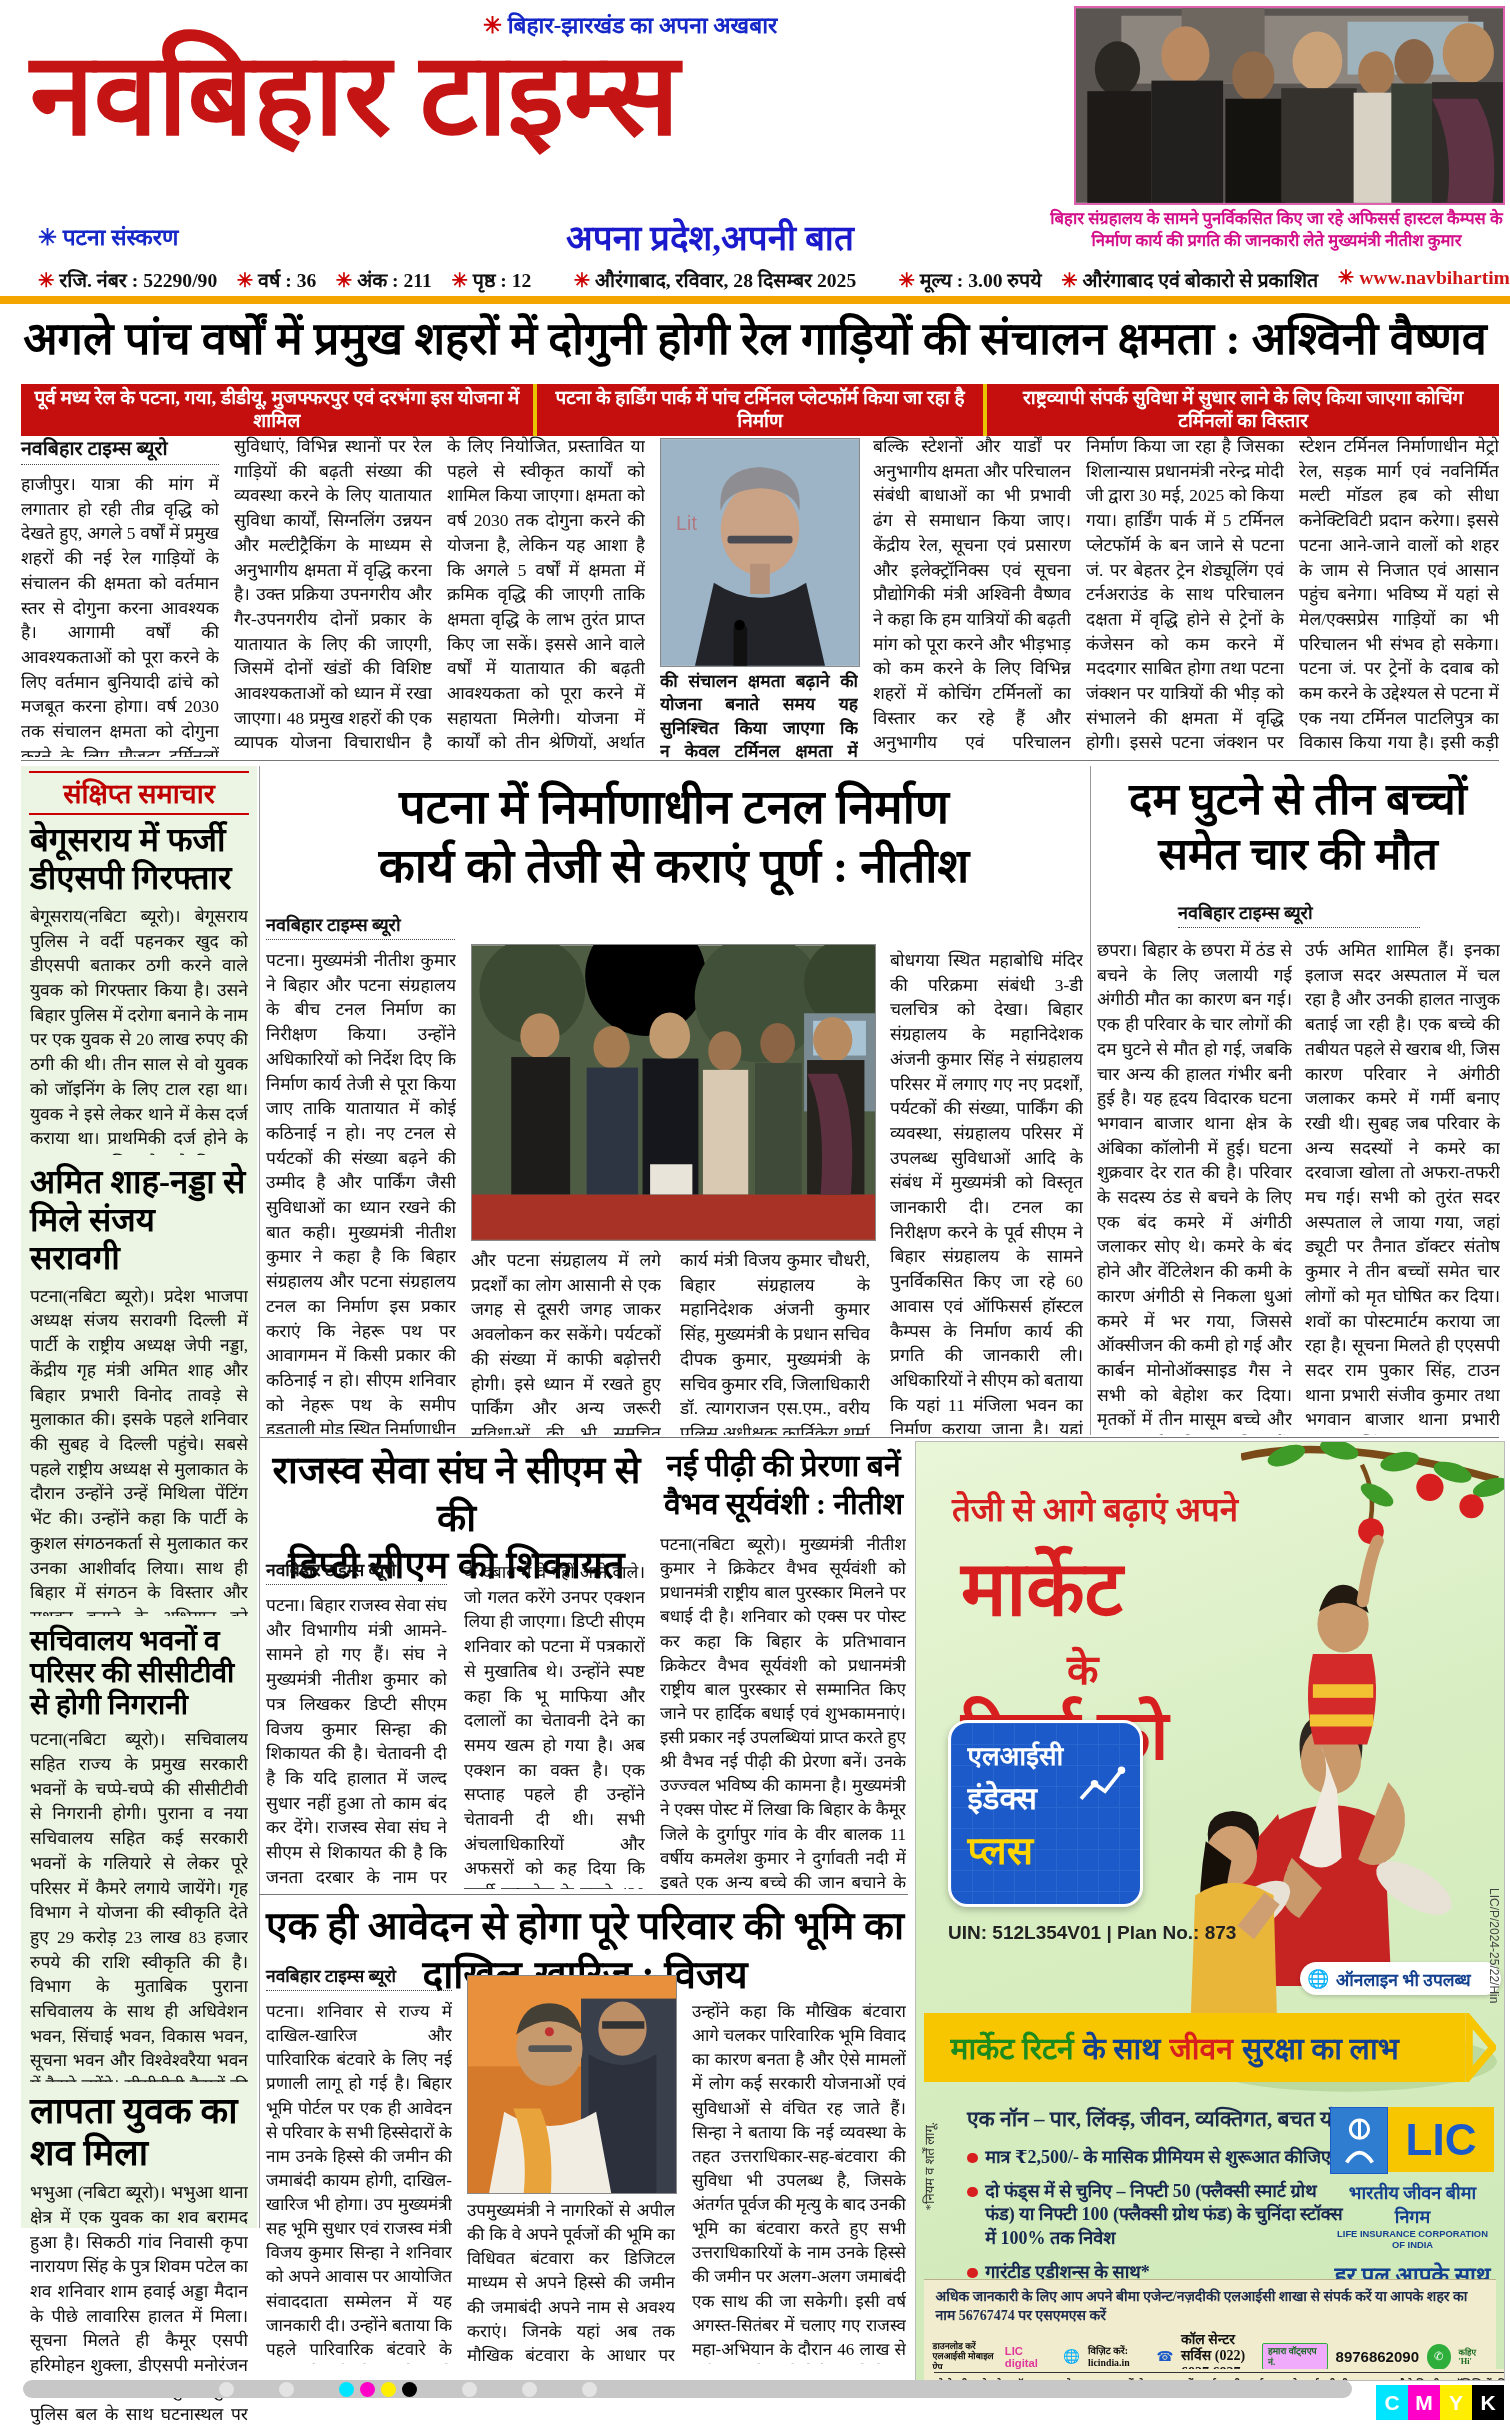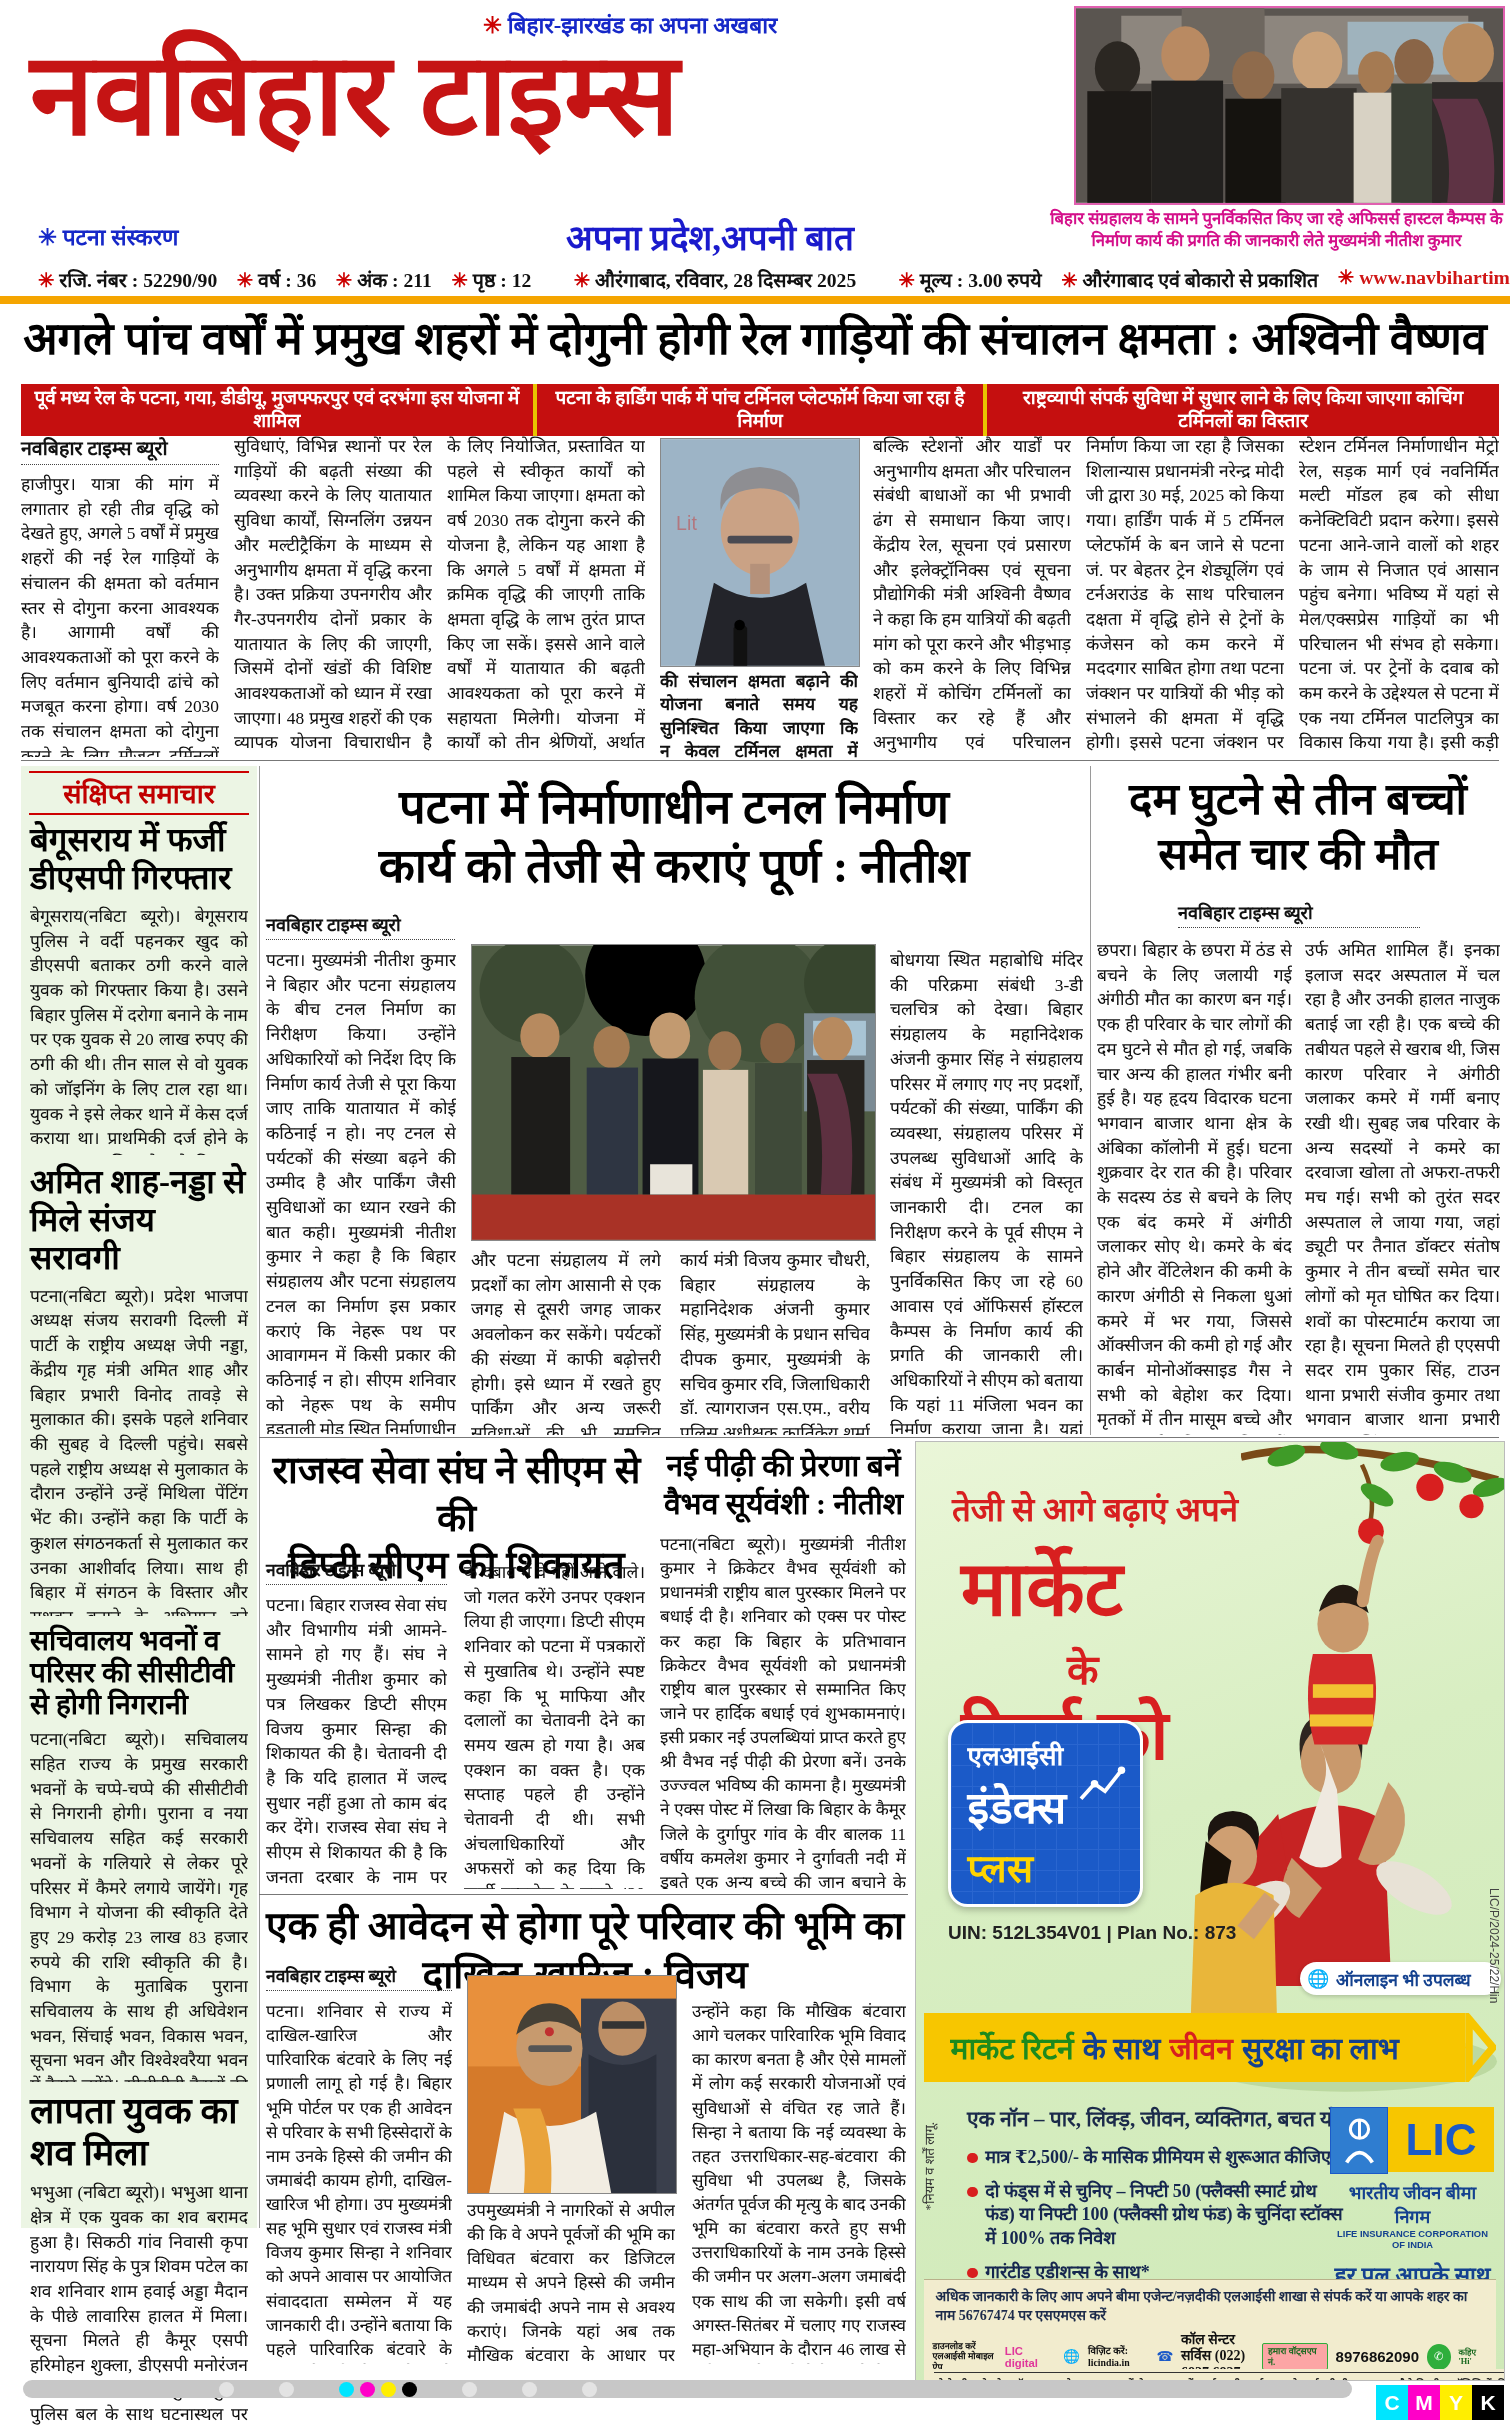--- a/index.html
+++ b/index.html
@@ -273,21 +273,21 @@
       <path d="M96 520 l36 -44 20 16 -34 46z" fill="#cf9f72"></path>
     </svg>
 
     <div class="abs" style="left:36px;top:44px;font-size:33px;font-weight:bold;color:#d81f1f;">तेजी से आगे बढ़ाएं अपने</div>
     <div class="abs" style="left:45px;top:92px;font-size:76px;font-weight:bold;color:#d81f1f;">मार्केट</div>
     <div class="abs" style="left:151px;top:198px;font-size:41px;font-weight:bold;color:#d81f1f;">के</div>
     <div class="abs" style="left:45px;top:243px;font-size:69px;font-weight:bold;color:#d81f1f;">रिटर्न को</div>
 
     <div class="abs" style="left:32px;top:278px;width:189px;height:181px;background:#1b5ac8;border:3px solid #fff;border-radius:19.6px;box-shadow:0 3px 7.6px rgba(0,0,0,0.25);background-image:linear-gradient(#2a66d0 0.8px,transparent 0.8px),linear-gradient(90deg,#2a66d0 0.8px,transparent 0.8px);background-size:21px 21px;">
       <div style="margin:13.6px 0 0 16.6px;font-size:26px;font-weight:bold;color:#fff;">एलआईसी</div>
-      <div style="margin:3px 0 0 16.6px;font-size:44px;font-weight:bold;color:#fff;">इंडेक्स</div>
+      <div style="margin:3px 0 0 16.6px;font-size:31px;font-weight:bold;color:#fff;">इंडेक्स</div>
       <div style="margin:4.5px 0 0 16.6px;font-size:39px;font-weight:bold;color:#ffd400;">प्लस</div>
       <svg class="abs" style="left:127px;top:41px;" width="48" height="41" viewBox="0 0 64 54">
         <polyline points="4,46 22,26 36,36 58,8" stroke="#ffffff" stroke-width="5" fill="none"></polyline>
         <circle cx="22" cy="26" r="5" fill="#fff"></circle>
           <circle cx="58" cy="8" r="5" fill="#fff"></circle>
       </svg>
     </div>
     <div class="abs" style="left:32px;top:480px;font-size:19px;font-weight:bold;color:#222;font-family:'Liberation Sans',sans-serif;">UIN: 512L354V01  |  Plan No.: 873</div>
 
     <div class="abs" style="left:384px;top:520px;width:193px;height:33px;background:#fff;border-radius:18px;display:flex;align-items:center;gap:6px;padding-left:7.6px;box-shadow:0 1.5px 4.5px rgba(0,0,0,0.2);">
@@ -344,21 +344,21 @@
 
     <div class="abs" style="left:7.6px;top:837px;width:572px;height:89px;background:#f2ecce;border-top:1.5px solid #b9b08a;">
       <div style="padding:6px 12px 0 12px;font-size:14px;font-weight:bold;color:#1b2a4a;">अधिक जानकारी के लिए आप अपने बीमा एजेन्ट/नज़दीकी एलआईसी शाखा से संपर्क करें या आपके शहर का नाम 56767474 पर एसएमएस करें</div>
       <div style="display:flex;align-items:center;gap:7.6px;padding:7.6px 9px 0 9px;flex-wrap:nowrap;">
         <span style="font-size:9px;font-weight:bold;width:69px;line-height:1.2;">डाउनलोड करें एलआईसी मोबाइल ऐप</span>
         <span style="font-size:11.3px;font-weight:bold;color:#e0379b;font-family:'Liberation Sans',sans-serif;">LIC digital</span>
         <span style="font-size:13.6px;color:#1b5ac8;">🌐</span>
         <span style="font-size:9.8px;font-weight:bold;width:65px;line-height:1.2;">विज़िट करें: licindia.in</span>
         <span style="font-size:13.6px;color:#1b5ac8;">☎</span>
         <span style="font-size:14px;font-weight:bold;width:79px;line-height:1.2;">कॉल सेन्टर सर्विस (022) 6827 6827</span>
-        <span style="background:#fca5a5;border:0.8px solid #2fae3c;border-radius:2px;padding:1.5px 4.5px;font-size:9px;font-weight:bold;color:#18691f;line-height:1.2;">हमारा वॉट्सएप नं.</span>
+        <span style="background:#f0abfc;border:0.8px solid #2fae3c;border-radius:2px;padding:1.5px 4.5px;font-size:9px;font-weight:bold;color:#18691f;line-height:1.2;">हमारा वॉट्सएप नं.</span>
         <span style="font-size:15px;font-weight:bold;font-family:'Liberation Sans',sans-serif;">8976862090</span>
         <span style="width:26px;height:26px;border-radius:50%;background:#2fae3c;color:#fff;display:inline-flex;align-items:center;justify-content:center;font-size:11.3px;">✆</span>
         <span style="font-size:8.3px;font-weight:bold;color:#18691f;width:30px;line-height:1.1;">कहिए 'Hi'</span>
       </div>
       <div style="display:flex;align-items:center;gap:4.5px;padding:4.5px 9px 0 9px;">
 
         <span class="socichip" style="background:#3b5998;">f</span>
         <span class="socichip" style="background:#e01f1f;">▶</span>
         <span class="socichip" style="background:#000;">𝕏</span>
         <span class="socichip" style="background:linear-gradient(45deg,#e0336d,#f5a623);">◎</span>

